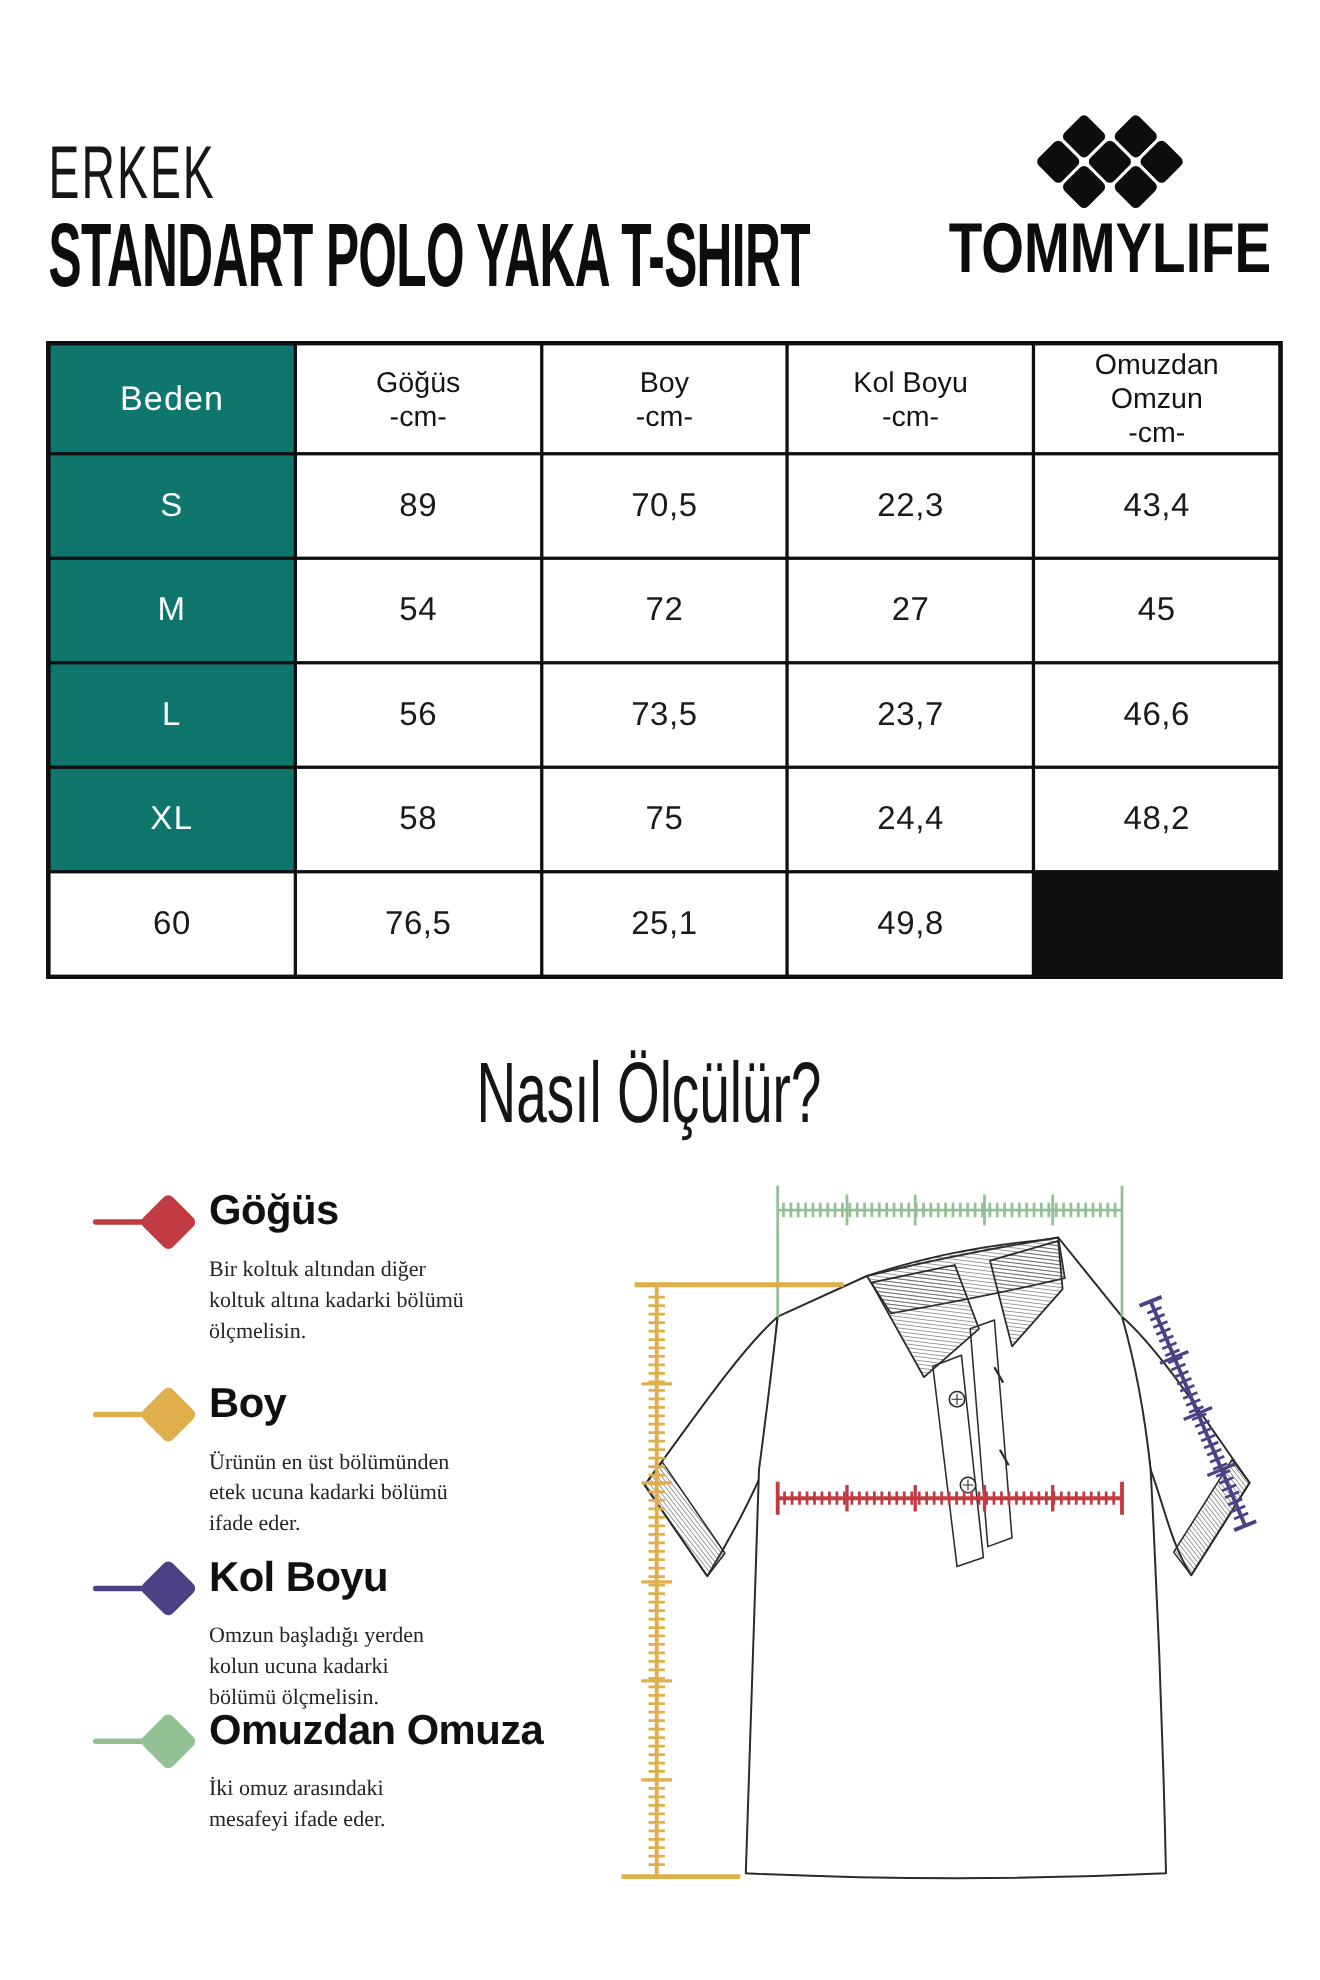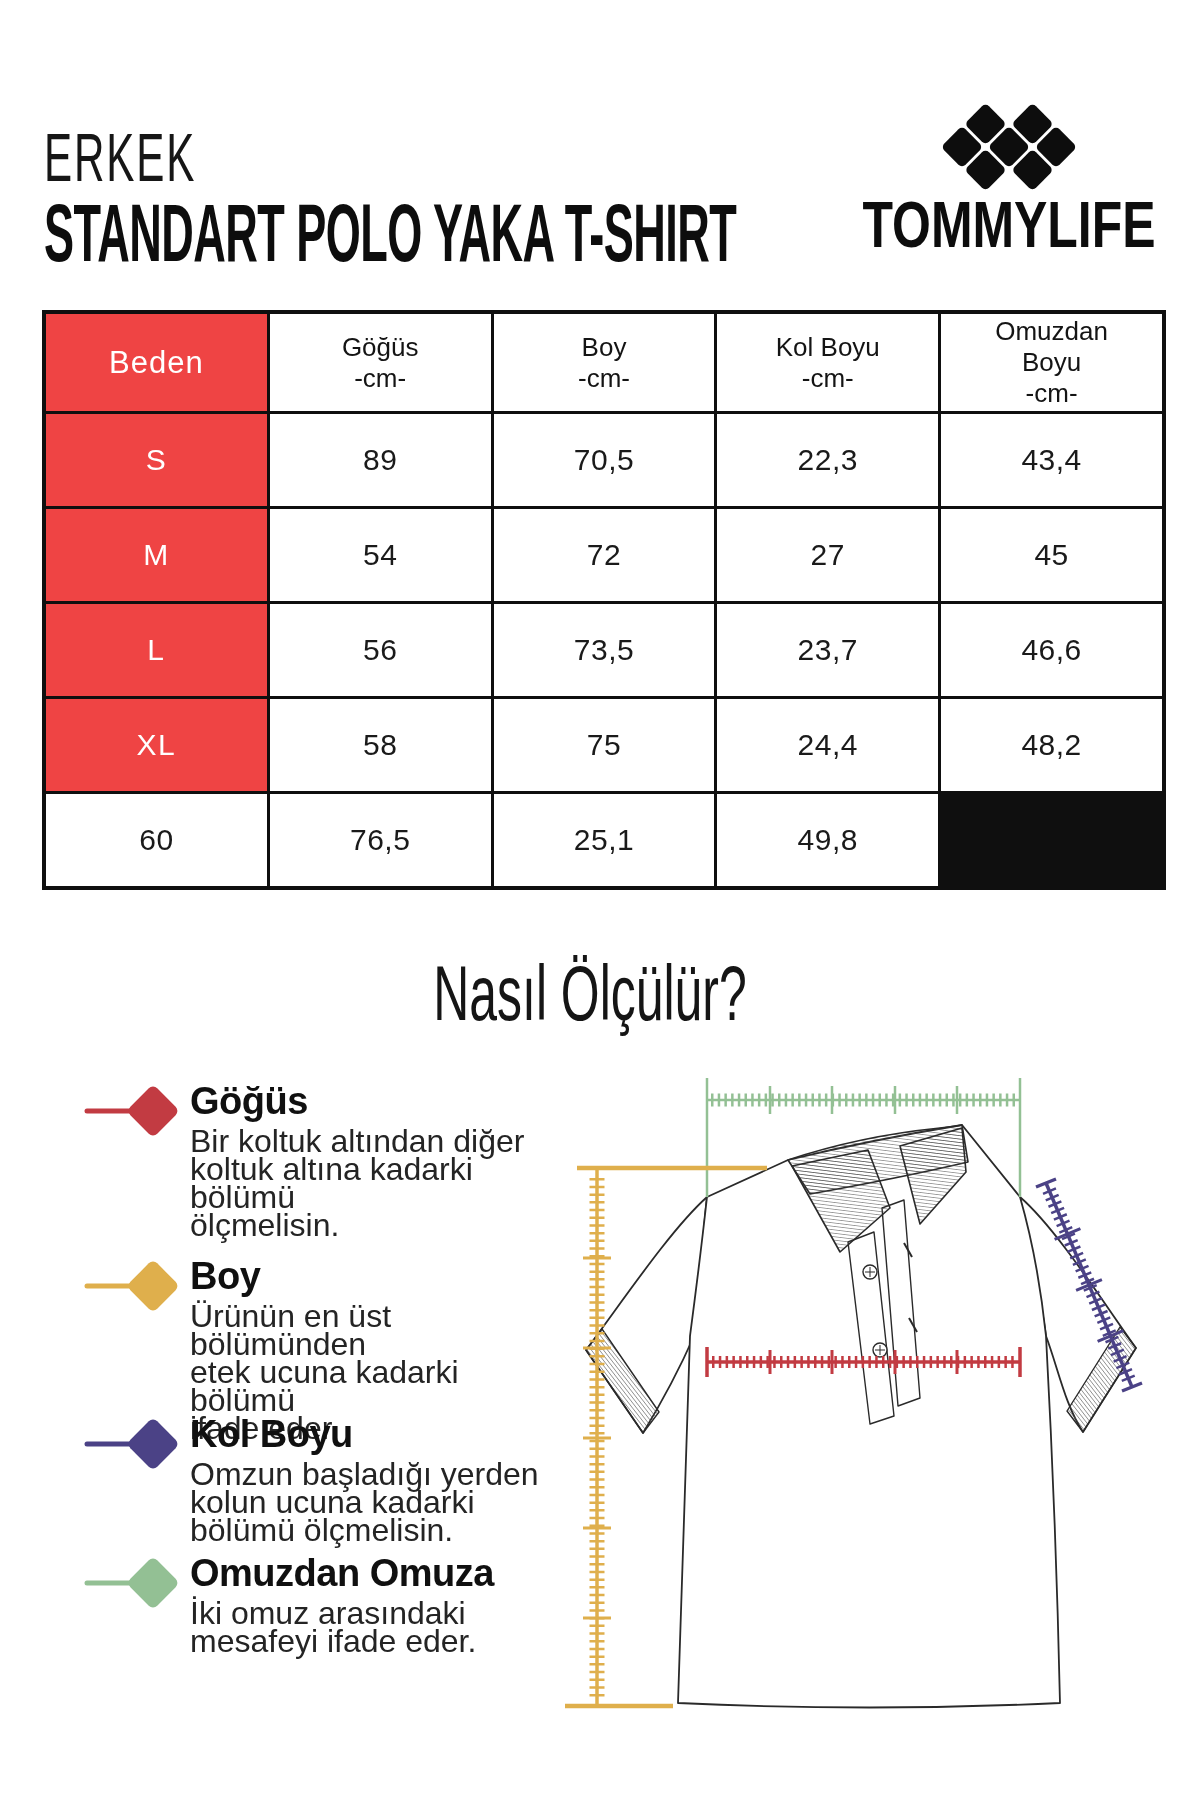--- a/index.html
+++ b/index.html
@@ -13,30 +13,30 @@
              transform:scaleX(.78);transform-origin:center top;white-space:nowrap;color:#0d0d0d;}
   .howtitle{left:-10px;top:948px;width:1200px;text-align:center;font-size:78px;font-weight:400;
             transform:scaleX(.64);transform-origin:center top;white-space:nowrap;color:#151515;}
 
   
   .size-table{left:42px;top:310px;width:1116px;height:572px;background:#0f0f0f;border:4px solid #0f0f0f;
               display:grid;grid-template-columns:repeat(5,1fr);grid-template-rows:97px repeat(5,1fr);gap:3px;}
   .size-table>div{background:#fff;display:flex;align-items:center;justify-content:center;text-align:center;}
   .size-table .th{font-size:26px;line-height:31px;white-space:pre-line;color:#141414;}
   .size-table .td{font-size:30px;letter-spacing:.5px;color:#1a1a1a;}
-  .size-table .dark{background:#ef4444;color:#fff;}
+  .size-table .dark{background:#0f766e;color:#fff;}
   .size-table .th.dark{font-size:31px;letter-spacing:1px;}
   .size-table .td.dark{font-size:30px;letter-spacing:1.5px;}
 
   
   .measure{left:84px;width:480px;}
   .m-glyph{position:absolute;left:0;top:3px;}
   .m-text{margin-left:106px;}
   .m-title{font-size:38px;font-weight:700;letter-spacing:-.5px;color:#101010;line-height:42px;}
-  .m-desc{font-size:32px;line-height:28px;color:#242424;white-space:pre-line;margin-top:5px;}
+  .m-desc{font-size:20px;line-height:28px;color:#242424;white-space:pre-line;margin-top:18px;font-family:Liberation Serif, serif;}
 </style>
 </head>
 <body>
 
 <div id="canvas">
 
   <div class="abs cond erkek">ERKEK</div>
   <div class="abs cond bigtitle">STANDART POLO YAKA T-SHIRT</div>
 
   <svg class="abs" style="left:936px;top:102px;" width="146" height="92" viewBox="0 0 146 92">
@@ -54,21 +54,21 @@
 
   <div class="abs size-table">
     <div class="th dark">Beden</div>
     <div class="th">Göğüs
 -cm-</div>
     <div class="th">Boy
 -cm-</div>
     <div class="th">Kol Boyu
 -cm-</div>
     <div class="th">Omuzdan
-Boyu
+Omzun
 -cm-</div>
 
     <div class="td dark">S</div>
     <div class="td">89</div>
     <div class="td">70,5</div>
     <div class="td">22,3</div>
     <div class="td">43,4</div>
 
     <div class="td dark">M</div>
     <div class="td">54</div>

